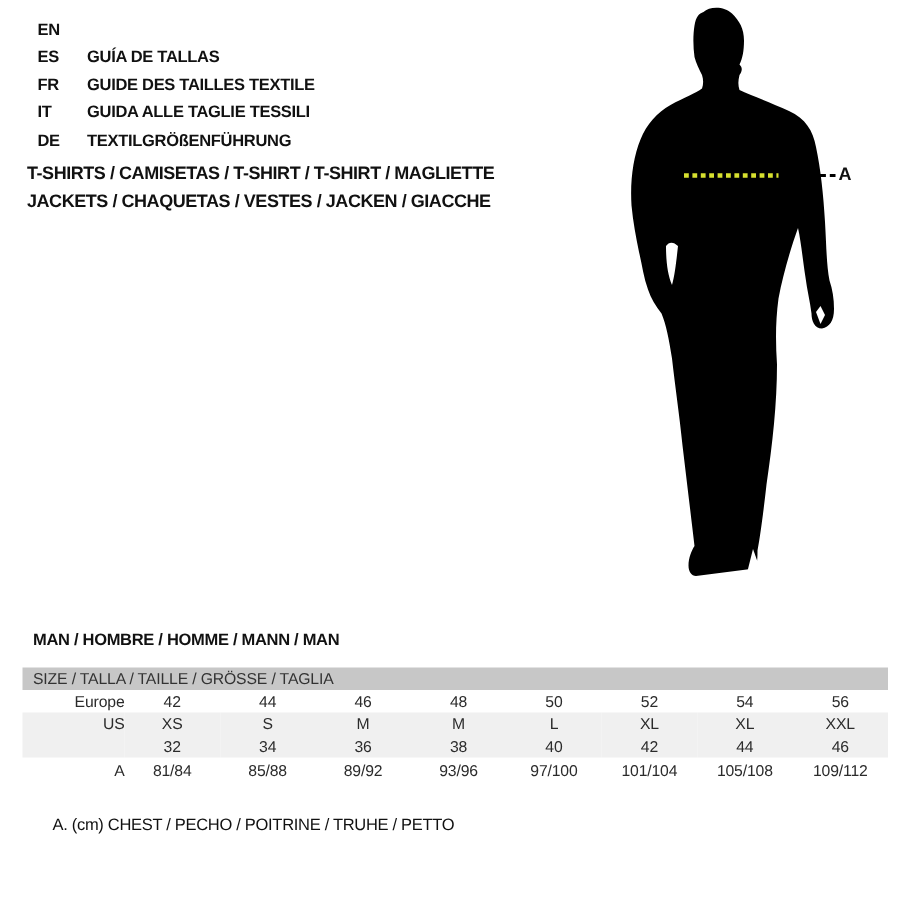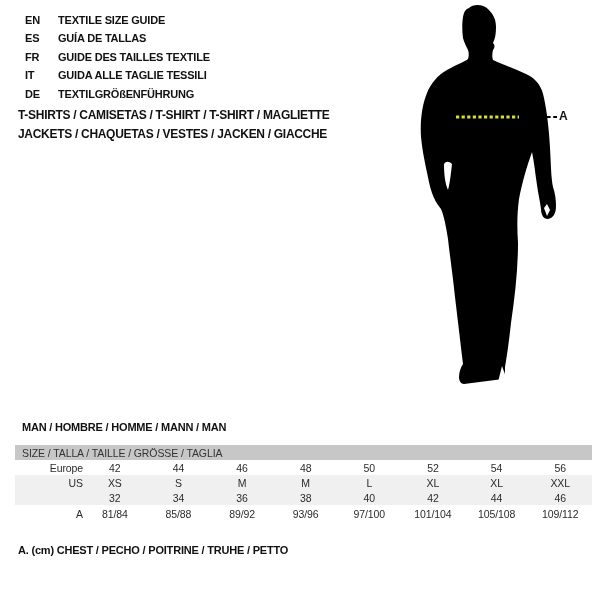--- a/index.html
+++ b/index.html
@@ -30,32 +30,31 @@
   table.size-table{border-collapse:collapse;table-layout:fixed;width:577px;
     font-size:10.5px;color:#2b2b2b;letter-spacing:-0.1px;}
   table.size-table th{
     background:var(--header-bg,#c7c7c7);font-weight:400;color:#333;text-align:left;
     height:15px;padding:0 0 0 7px;font-size:10.5px;}
   table.size-table td{height:15px;padding:0;text-align:center;font-weight:400;}
   table.size-table td.row-label{text-align:right;padding-left:6px;}
   tr.stripe td{background:var(--stripe-bg,#f0f0f0);}
   tr.row-a td{height:17px;}
   
-  .footer-note{position:absolute;top:544px;left:18px;font-size:11px;font-weight:bold;
+  .footer-note{position:absolute;top:544px;left:35px;font-size:11px;font-weight:normal;
     letter-spacing:-0.2px;text-align:right;}
 </style>
 </head>
 <body>
 
 <div class="canvas">
 
   <div class="lang-list">
     <div class="lang-row">
       <span class="lang-code">EN</span>
-      <span class="lang-label">TEXTILE SIZE GUIDE</span>
     </div>
     <div class="lang-row">
       <span class="lang-code">ES</span>
       <span class="lang-label">GUÍA DE TALLAS</span>
     </div>
     <div class="lang-row">
       <span class="lang-code">FR</span>
       <span class="lang-label">GUIDE DES TAILLES TEXTILE</span>
     </div>
     <div class="lang-row">

